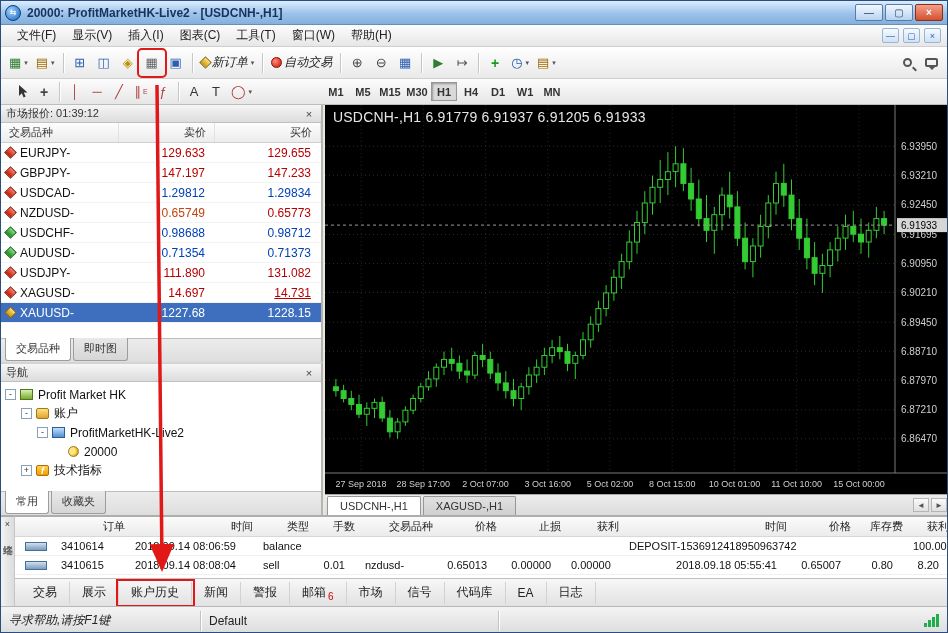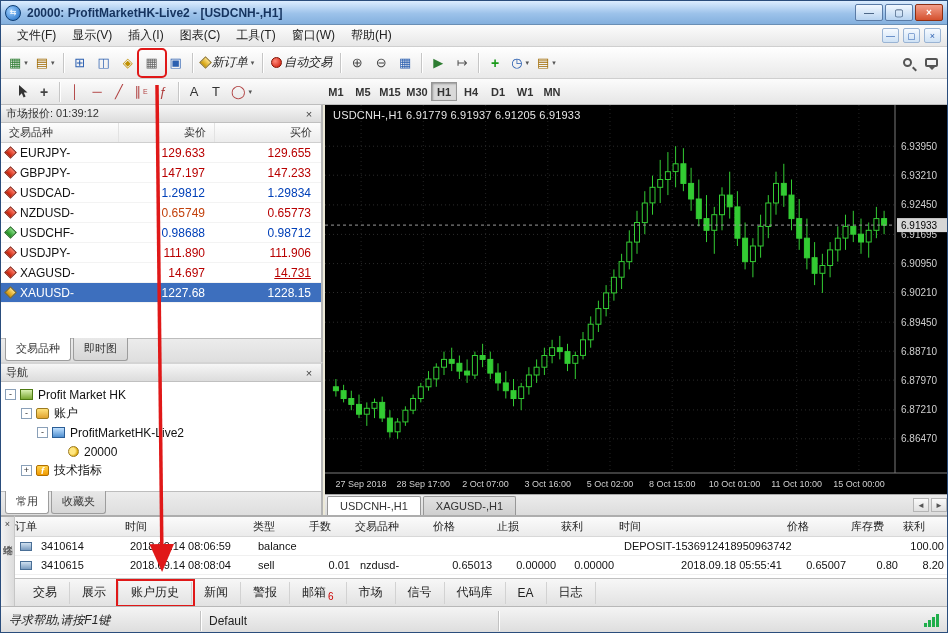--- a/index.html
+++ b/index.html
@@ -71,38 +71,38 @@
   .exp-spacer { width:15px; flex:0 0 15px; }
   .ti { width:13px; height:11px; margin-right:5px; display:inline-block; flex:0 0 13px; }
   .ti-book { background:linear-gradient(#d8f0b0,#7aa832); border:1px solid #4d7a12; }
   .ti-accounts { background:linear-gradient(#ffe27a,#e0a32e); border:1px solid #9c7a20; border-radius:2px; }
   .ti-server { background:linear-gradient(#bfe0ff,#4f8fd0); border:1px solid #2a5d96; }
   .ti-coins { width:11px; height:11px; flex:0 0 11px; background:radial-gradient(circle at 35% 45%, #ffe680 40%, #d9a300 75%); border:1px solid #9c7a20; border-radius:50%; }
   .ti-fx { background:linear-gradient(#ffd34d,#f09a00); border:1px solid #b06f00; border-radius:2px; color:#fff; font-style:italic; font-weight:bold; font-size:9px; text-align:center; line-height:10px; }
 
   
   .chart-panel { position:absolute; left:324px; top:104px; width:624px; height:389px; background:#000; }
-  .chart-legend { position:absolute; left:8px; top:4px; color:#e6e6e6; font-size:11px; z-index:3; letter-spacing:.2px; }
+  .chart-legend { position:absolute; left:8px; top:4px; color:#e6e6e6; font-size:14px; z-index:3; letter-spacing:.2px; }
   #chart-svg { position:absolute; inset:0; }
   .chart-tabs { position:absolute; left:324px; top:493px; width:624px; height:21px; background:linear-gradient(#ececec,#dcdcdc); border-top:1px solid #a8a8a8; display:flex; align-items:flex-end; padding:0 2px; }
   .ctab { padding:3px 12px 3px; font-size:11px; color:#333; border:1px solid #979797; border-bottom:none; border-radius:2px 2px 0 0; background:linear-gradient(#e2e2e2,#cfcfcf); margin-right:2px; }
   .ctab.active { background:#fff; }
   .ctab-arrows { margin-left:auto; display:flex; gap:2px; padding-bottom:3px; }
   .ctab-arrow { width:16px; height:14px; font-size:8px; color:#555; border:1px solid #b5b5b5; background:linear-gradient(#fafafa,#e0e0e0); display:flex; align-items:center; justify-content:center; }
 
   
   .terminal { position:absolute; left:14px; top:514px; width:934px; height:63px; background:#fff; border-top:2px solid #adadad; overflow:hidden; }
   .term-strip { position:absolute; left:0; top:514px; width:14px; height:91px; background:linear-gradient(90deg,#f2f2f2,#dcdcdc); border-top:2px solid #adadad; border-right:1px solid #c6c6c6; display:flex; flex-direction:column; align-items:center; padding-top:3px; }
   .term-strip .vclose { font-size:9px; color:#444; line-height:9px; }
   .term-strip .vtext { writing-mode:vertical-rl; font-size:10px; color:#555; margin-top:8px; }
   .tgrid { display:grid; grid-template-columns:110px 128px 56px 46px 78px 64px 64px 58px 168px 64px 52px 1fr; align-items:center; }
   .term-head { height:20px; background:linear-gradient(#fbfbfb,#ebebeb); border-bottom:1px solid #d8d8d8; font-size:11px; color:#222; }
-  .term-head span { text-align:left; }
+  .term-head span { text-align:right; }
   .term-row { height:19px; font-size:11px; color:#111; border-bottom:1px solid #f0f0f0; }
-  .term-row span { padding:0 5px; white-space:nowrap; }
+  .term-row span { padding:0 10px; white-space:nowrap; }
   .term-row span.r { text-align:right; }
   .order-cell { display:flex; align-items:center; gap:4px; }
   .order-icon { width:9px; height:9px; background:linear-gradient(#cfe0f0,#7a9cc0); border:1px solid #4a6f96; display:inline-block; }
 
   
   .bottom-tabs { position:absolute; left:14px; top:577px; width:934px; height:28px; background:linear-gradient(#f7f7f7,#e2e2e2); border-top:1px solid #c0c0c0; display:flex; align-items:center; padding-left:6px; }
   .btab { height:22px; display:flex; align-items:center; padding:0 12px; font-size:12px; color:#222; border-right:1px solid #d2d2d2; position:relative; }
   .btab .badge { color:#cc0000; font-size:10px; margin-left:2px; position:relative; top:4px; }
   .statusbar { position:absolute; left:0; top:605px; width:948px; height:28px; background:linear-gradient(#f4f4f4,#dcdcdc); border-top:1px solid #b8b8b8; display:flex; align-items:center; font-size:12px; color:#222; }
   .status-cell { height:20px; display:flex; align-items:center; padding:0 8px; border-right:1px solid #c2c2c2; box-shadow:1px 0 0 #fff; }
@@ -317,25 +317,33 @@
         <div class="mw-row">
           <span class="sym">
             <span class="diam up"></span>
             <span>USDCHF-</span>
           </span>
           <span class="bid" style="color: rgb(0, 64, 184);">0.98688</span>
           <span class="ask" style="color: rgb(0, 64, 184);">0.98712</span>
         </div>
         <div class="mw-row">
           <span class="sym">
+            <span class="diam up"></span>
+            <span>AUDUSD-</span>
+          </span>
+          <span class="bid" style="color: rgb(0, 64, 184);">0.71354</span>
+          <span class="ask" style="color: rgb(0, 64, 184);">0.71373</span>
+        </div>
+        <div class="mw-row">
+          <span class="sym">
             <span class="diam down"></span>
             <span>USDJPY-</span>
           </span>
           <span class="bid" style="color: rgb(184, 0, 0);">111.890</span>
-          <span class="ask" style="color: rgb(184, 0, 0);">111.906</span>
+          <span class="ask" style="color: rgb(184, 0, 0);">131.082</span>
         </div>
         <div class="mw-row">
           <span class="sym">
             <span class="diam down"></span>
             <span>XAGUSD-</span>
           </span>
           <span class="bid" style="color: rgb(184, 0, 0);">14.697</span>
           <span class="ask" style="color: rgb(184, 0, 0); text-decoration: underline;">14.731</span>
         </div>
         <div class="mw-row selected">

